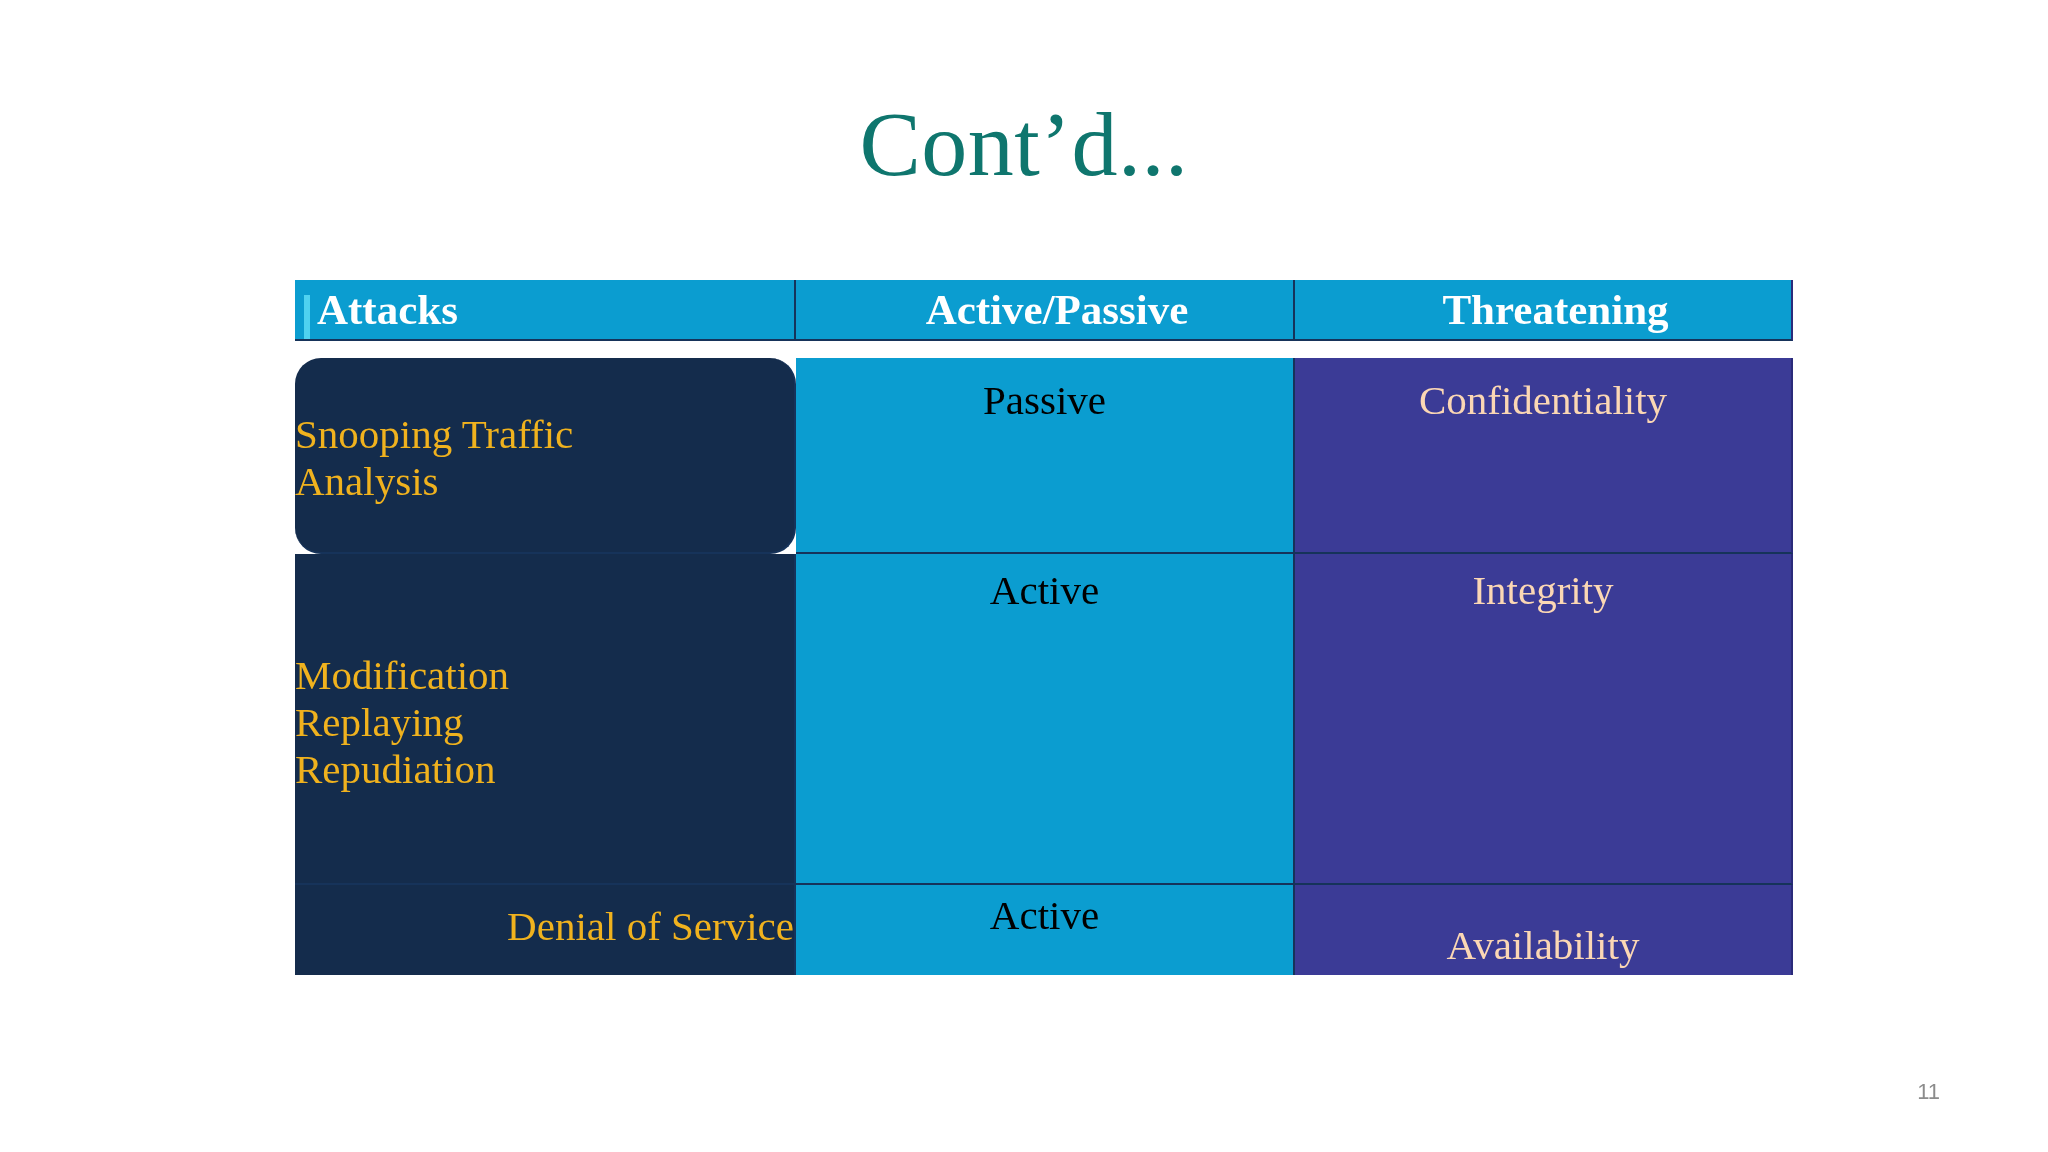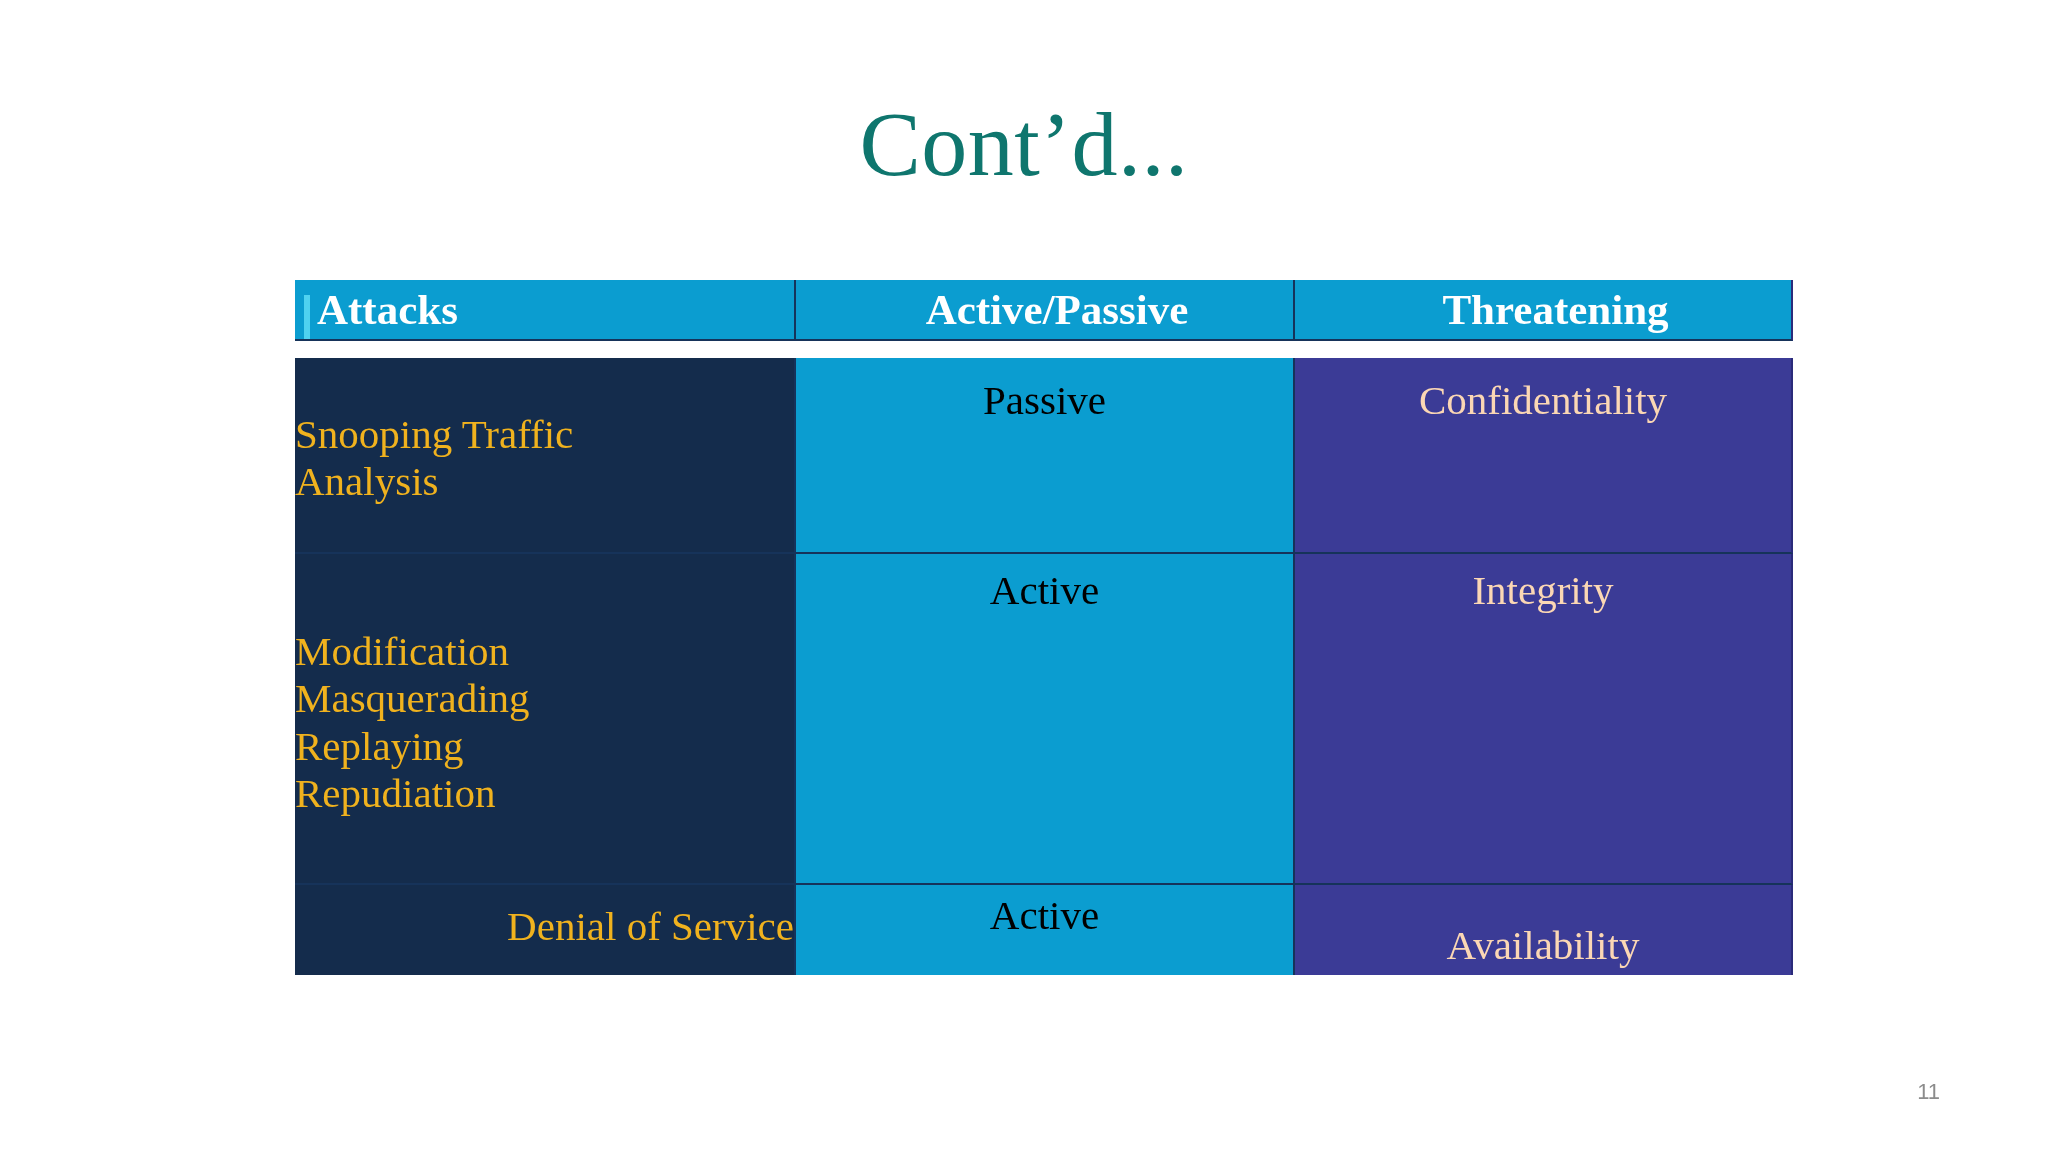--- a/index.html
+++ b/index.html
@@ -103,21 +103,21 @@
     font-size: 41px;
   }
   .cell-threat {
     background: #3b3b96;
     color: #fbd7b4;
     font-size: 41px;
   }
 
   #row-1 { top: 78px; height: 196px; }
   #row-1 .tcell { align-items: flex-start; padding-top: 18px; }
-  #row-1 .cell-attacks { padding-top: 6px; }
+  #row-1 .cell-attacks { padding-top: 6px; border-radius: 26px; }
 
   #row-2 { top: 274px; height: 331px; }
   #row-2 .tcell { align-items: flex-start; padding-top: 12px; }
   #row-2 .cell-attacks { padding-top: 8px; }
 
   #row-3 { top: 605px; height: 92px; }
   #row-3 .tcell { align-items: flex-end; padding-bottom: 6px; }
   #row-3 .cell-mode { align-items: flex-start; padding-top: 6px; }
 
   .stack-line { display: block; }
@@ -163,21 +163,20 @@
         <span>Passive</span>
       </div>
       <div class="tcell col-3 cell-threat">
         <span>Confidentiality</span>
       </div>
     </div>
 
     <div class="trow" id="row-2">
       <div class="tcell col-1 cell-attacks">
         <span class="stack-line">Modification</span>
-        <span class="stack-line">Masquerading</span>
         <span class="stack-line">Replaying</span>
         <span class="stack-line">Repudiation</span>
       </div>
       <div class="tcell col-2 cell-mode">
         <span>Active</span>
       </div>
       <div class="tcell col-3 cell-threat">
         <span>Integrity</span>
       </div>
     </div>

